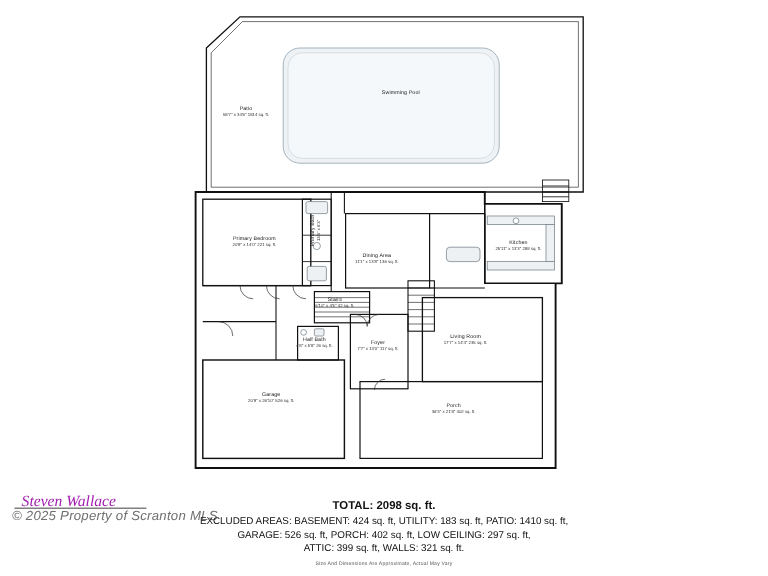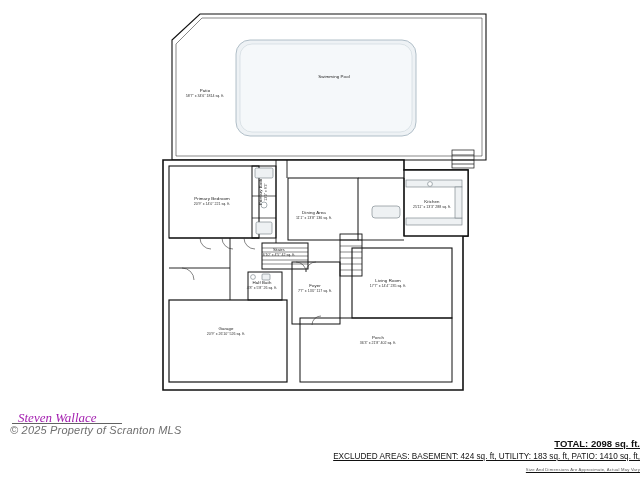--- a/index.html
+++ b/index.html
@@ -40,22 +40,21 @@
     color: #333;
   }
   .room-label.vertical {
     transform-origin: center center;
   }
   .footer {
     position: absolute;
     left: 0;
     right: 0;
     bottom: 8px;
-    text-align: right;
-    text-decoration: underline;
+    text-align: center;
   }
   .footer .total {
     font-size: 9.5px;
     font-weight: bold;
     color: #111;
     margin-bottom: 2px;
   }
   .footer .line {
     font-size: 8.2px;
     color: #111;
@@ -273,14 +272,16 @@
 
 <div class="sig">
   <div class="sig-name">Steven Wallace</div>
   <div class="sig-under"></div>
   <div class="sig-copy">© 2025 Property of Scranton MLS</div>
 </div>
 
 <div class="footer">
   <div class="total">TOTAL: 2098 sq. ft.</div>
   <div class="line">EXCLUDED AREAS: BASEMENT: 424 sq. ft, UTILITY: 183 sq. ft, PATIO: 1410 sq. ft,</div>
+  <div class="line">GARAGE: 526 sq. ft, PORCH: 402 sq. ft, LOW CEILING: 297 sq. ft,</div>
+  <div class="line">ATTIC: 399 sq. ft, WALLS: 321 sq. ft.</div>
   <div class="disclaimer">Size And Dimensions Are Approximate, Actual May Vary</div>
 </div>
 
 </body></html>

